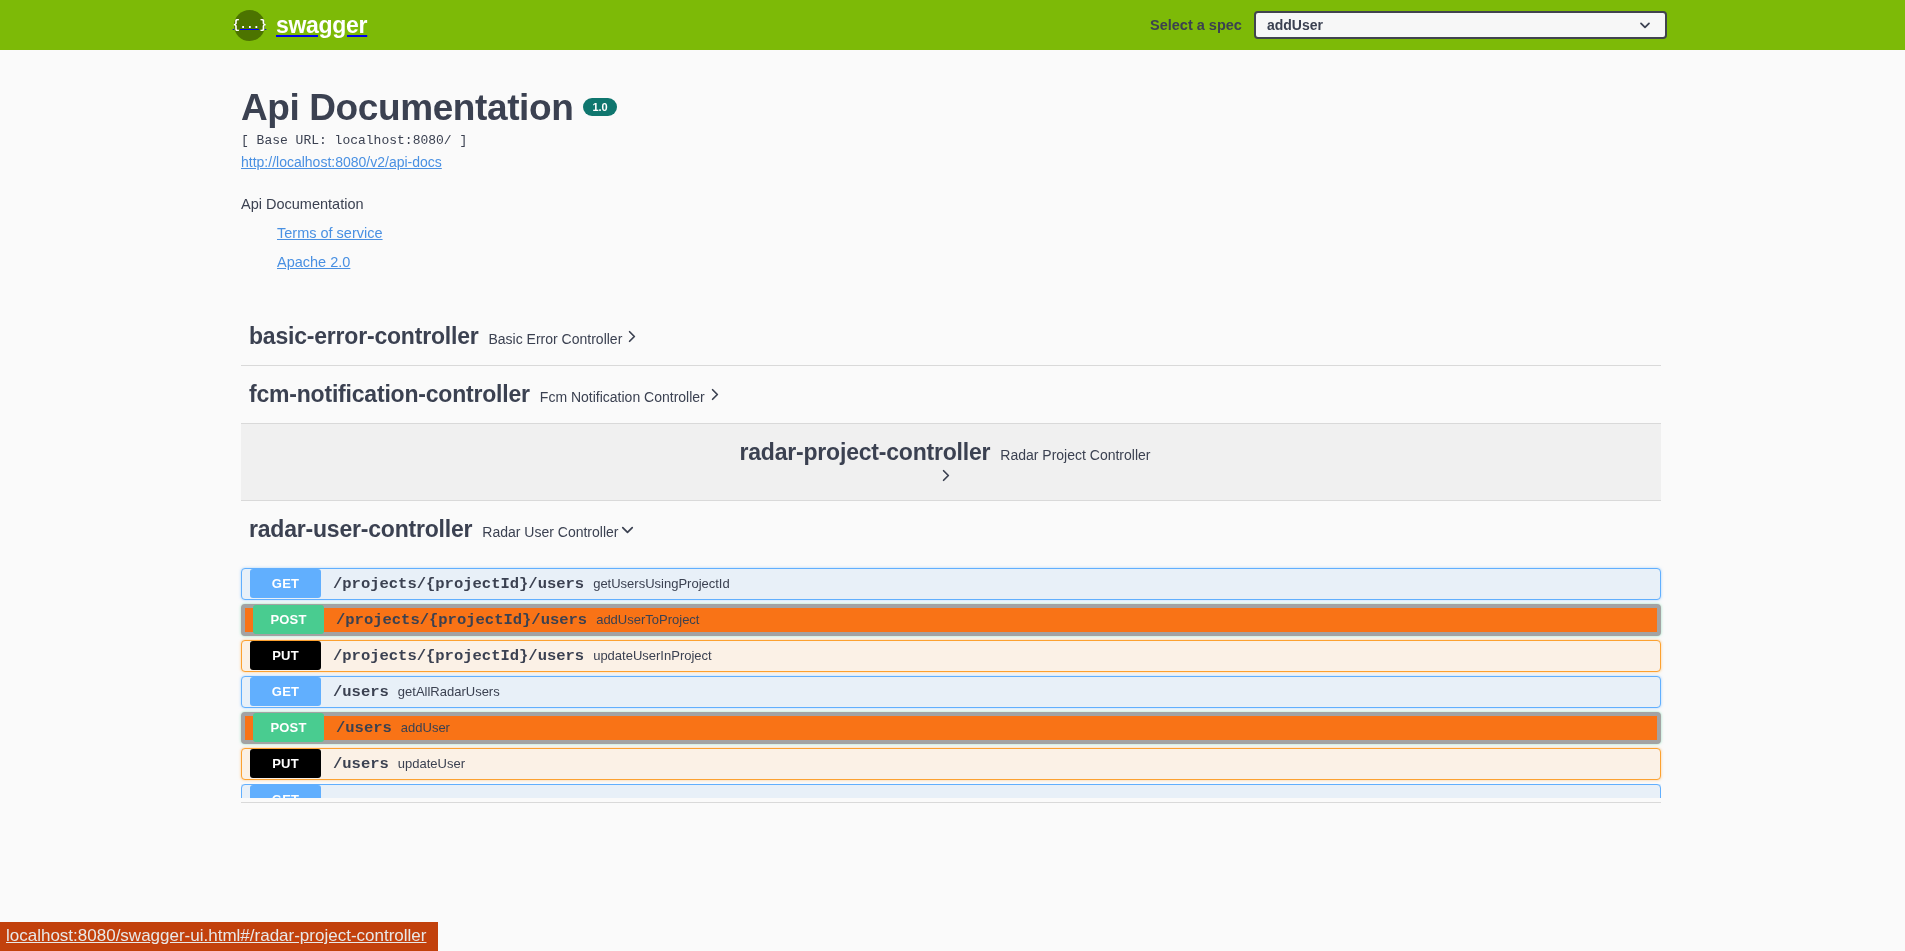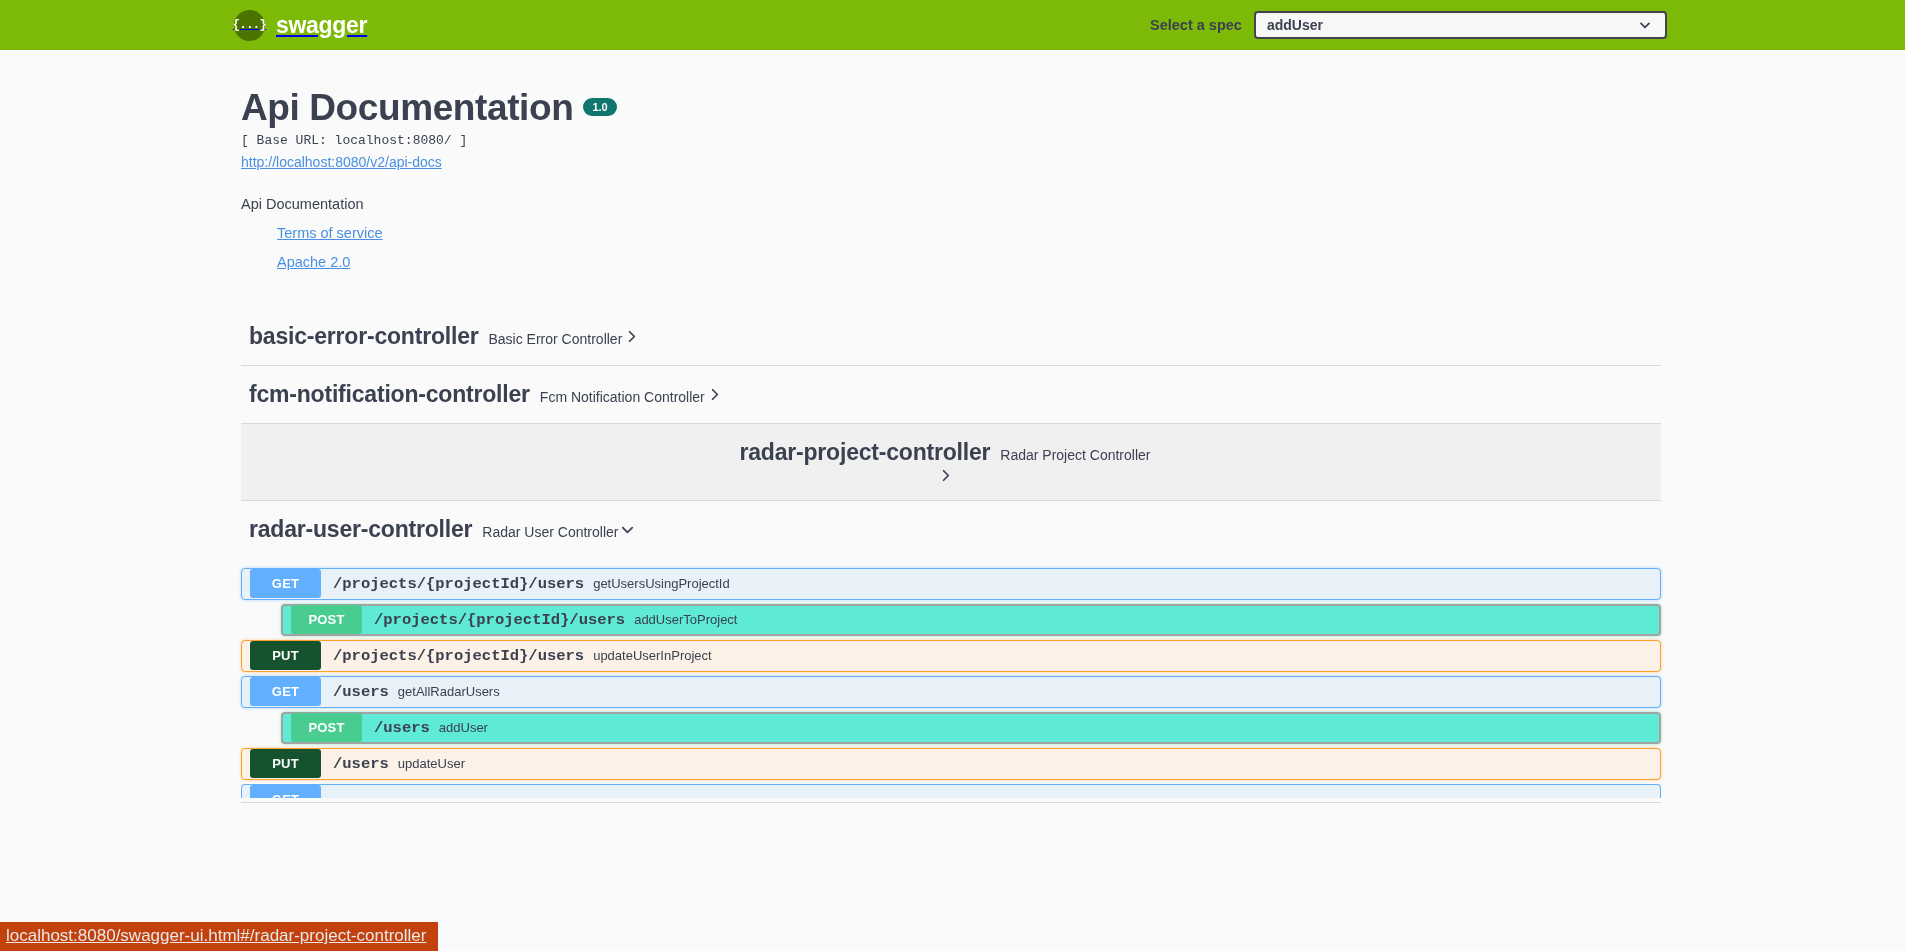--- a/index.html
+++ b/index.html
@@ -186,24 +186,23 @@
     padding: 0 8px 0 8px;
     cursor: pointer;
   }
   .op-block { margin-bottom: 4px; }
   .op-row.get {
     background: #e8f0f8;
     border: 1px solid #61affe;
     box-shadow: 0 0 3px rgba(97,175,254,0.55);
   }
   .op-row.post {
-    background: #5eead4;
-    border: 2px solid #a3a3a3;
+    background: #f97316;
+    border: 4px solid #a3a3a3;
     box-shadow: 0 0 3px rgba(73,204,144,0.55);
-    margin-left: 40px;
   }
   .op-row.put {
     background: #fbf1e6;
     border: 1px solid #fca130;
     box-shadow: 0 0 3px rgba(252,161,48,0.55);
   }
   .method {
     width: 71px;
     min-width: 71px;
     height: 29px;
@@ -211,21 +210,21 @@
     color: #ffffff;
     font-size: 13px;
     font-weight: bold;
     display: flex;
     align-items: center;
     justify-content: center;
     letter-spacing: 0.2px;
   }
   .method.get  { background: #61affe; }
   .method.post { background: #49cc90; }
-  .method.put  { background: #14532d; }
+  .method.put  { background: #000000; }
   .op-path {
     font-family: "Liberation Mono", monospace;
     font-size: 15.5px;
     font-weight: bold;
     color: #3b4151;
     margin-left: 12px;
   }
   .op-summary {
     font-size: 13px;
     color: #3b4151;

